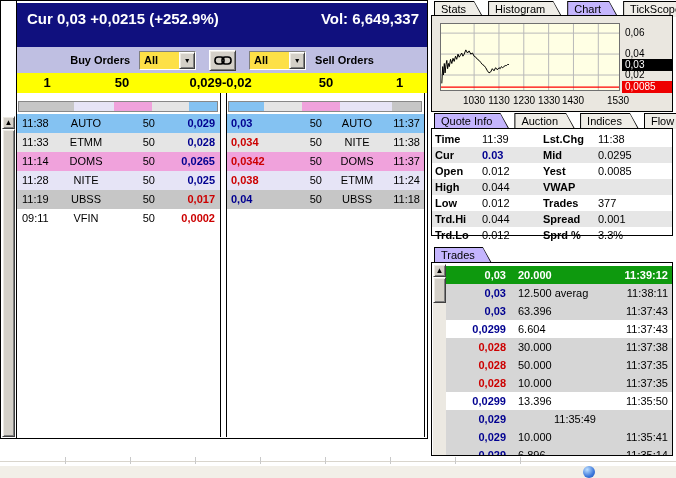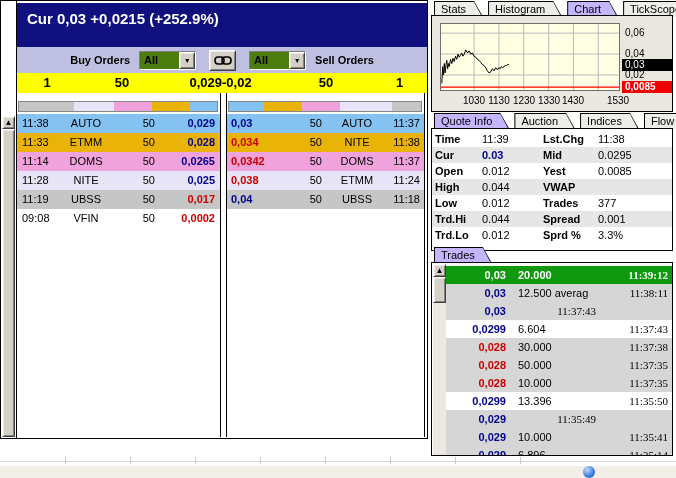--- a/index.html
+++ b/index.html
@@ -17,21 +17,21 @@
          padding:1px 1px 0 1px; cursor:default; }
   .tab-in { display:block; height:15px; line-height:15px; background:#efede7;
             clip-path:polygon(0 0, calc(100% - 8px) 0, 100% 100%, 0 100%);
             padding:0 16px 0 6px; font-size:11px; white-space:nowrap; }
   .tab.active .tab-in { background:#c4b5fd; font-weight:normal; }
 
   
   .raised { background:#d4d0c8; border:1px solid;
             border-color:#ffffff #404040 #404040 #ffffff;
             box-shadow: inset 1px 1px 0 #ece9e2, inset -1px -1px 0 #808080; }
-  .sunken { background:#4d7c0f; border:1px solid; border-color:#808080 #ffffff #ffffff #808080; }
+  .sunken { background:#fde047; border:1px solid; border-color:#808080 #ffffff #ffffff #808080; }
 
   .sb { position:absolute; width:13px; background:#ece9e2; }
   .sb-btn { width:13px; height:13px; font-size:8px; line-height:11px; text-align:center; color:#000; }
   .sb-thumb { width:13px; }
 
   
   #left-panel { left:0; top:17; width:428px; height:439px; border:1px solid #000; background:#fff; }
   #gutter { left:0; top:0; width:16px; height:437px; border-right:1px solid #000; background:#fff; }
   #navy-header { left:16px; top:2px; width:410px; height:44px; background:#10107e; color:#fff;
                  display:flex; justify-content:space-between; padding:7px 8px 0 10px;
@@ -64,53 +64,53 @@
   .br .c { overflow:hidden; white-space:nowrap; }
   .c.t  { padding-left:5px; }
   .c.mm { text-align:center; }
   .c.sz { text-align:right; padding-right:10px; }
   .c.pr { text-align:right; padding-right:5px; font-weight:bold; }
   .c.prl{ text-align:left; padding-left:4px; font-weight:bold; }
   .c.tr { text-align:right; padding-right:4px; }
   .up   { color:#000090; }
   .down { color:#cc0000; }
   .lv-blue     { background:#84c2f2; }
-  .lv-cyan     { background:#eab308; }
+  .lv-cyan     { background:#e5e5e5; }
   .lv-pink     { background:#f0a2dc; }
   .lv-lavender { background:#e6e4f6; }
   .lv-gray     { background:#c6c6c6; }
   .lv-white    { background:#ffffff; }
 
   
   #chart-panel { left:431px; top:15px; width:242px; height:97px; border:1px solid #000; background:#eae7e0; }
   #plot { position:absolute; left:8px; top:7px; width:180px; height:68px;
           background:#ffffe4; border:1px solid #707070; }
   .ylab { position:absolute; left:190px; width:50px; height:12px; font-size:10px; line-height:12px; padding-left:3px; }
   .ylab.current { background:#000; color:#fff; }
   .ylab.prev    { background:#ee0000; color:#fff; }
   .xlab { position:absolute; width:28px; text-align:center; font-size:10px; top:79px; }
 
   
-  #quote-panel { left:431px; top:128px; width:242px; height:123px; border:1px solid #000; background:#fff; }
+  #quote-panel { left:431px; top:128px; width:242px; height:108px; border:1px solid #000; background:#fff; }
   .qrow { display:grid; grid-template-columns:50px 58px 58px 1fr; height:16px; line-height:16px; font-size:11px; }
   .qrow.alt { background:#e6e6e6; }
   .ql { font-weight:bold; padding-left:3px; white-space:nowrap; }
   .qv { text-align:left; padding-right:4px; }
   .qv.em { font-weight:bold; color:#000090; }
 
   
   #trades-panel { left:431px; top:262px; width:242px; height:194px; border:1px solid #000; background:#fff; overflow:hidden; }
   #trades-rows { position:absolute; left:14px; top:3px; width:226px; }
   .tr-row { display:grid; grid-template-columns:66px 88px 1fr; height:18px; line-height:18px; font-size:11px; background:#d6d6d6; }
   .tr-row.lite { background:#ffffff; }
   .tr-row.last { background:#0e990e; color:#fff; font-weight:bold; }
   .tr-row.last .price { color:#fff; }
   .tp { text-align:right; padding-right:6px; font-weight:bold; }
   .tq { padding-left:6px; overflow:hidden; white-space:nowrap; }
-  .tt { text-align:right; padding-right:4px;font-family:Liberation Serif, serif; }
+  .tt { text-align:right; padding-right:4px; }
 
   
   #bottom-line { left:0; top:461px; width:676px; height:1px; background:#d9d5cd; }
   #taskbar { left:0; top:465px; width:676px; height:13px; background:#f2efe8; border-top:1px solid #ffffff; }
   .tb-sep { position:absolute; top:457px; width:1px; height:7px; background:#c9c9c9; }
   #tb-icon { left:583px; top:466px; width:12px; height:12px; border-radius:50%;
              background:radial-gradient(circle at 35% 30%, #bfe0ff, #3c78dc 60%, #1e50b4); }
 </style>
 </head>
 <body>
@@ -127,20 +127,21 @@
 <div id="left-panel" class="abs">
   <div id="gutter" class="abs">
     <div class="sb" style="left:1px; top:115px; height:321px;">
       <div class="sb-btn raised">▲</div>
       <div class="sb-thumb raised" style="height:308px;"></div>
     </div>
   </div>
 
   <div id="navy-header" class="abs">
     <span>Cur 0,03 +0,0215 (+252.9%)</span>
+    <span>Vol: 6,649,337</span>
   </div>
 
   <div id="filter-row" class="abs">
     <span class="flt-label">Buy Orders</span>
     <span class="dd sunken">
       <span class="dd-val">All</span>
       <span class="dd-arrow raised">▼</span>
     </span>
     <span id="link-btn" class="raised">
       <svg width="18" height="11" viewBox="0 0 18 11">
@@ -197,21 +198,21 @@
           <span class="c sz">50</span>
           <span class="c pr up">0,025</span>
         </div>
         <div class="br lv-gray">
           <span class="c t">11:19</span>
           <span class="c mm">UBSS</span>
           <span class="c sz">50</span>
           <span class="c pr down">0,017</span>
         </div>
         <div class="br lv-white">
-          <span class="c t">09:08</span>
+          <span class="c t">09:11</span>
           <span class="c mm">VFIN</span>
           <span class="c sz">50</span>
           <span class="c pr down">0,0002</span>
         </div>
       </div>
   </div>
   <div id="book-right" class="book-col">
     <div class="depth-bar" id="depth-right">
         <span class="seg lv-blue" style="width: 18%;"></span>
         <span class="seg lv-cyan" style="width: 20%;"></span>
@@ -282,21 +283,21 @@
         <line x1="0" y1="9.114285714285714" x2="178" y2="9.114285714285714" stroke="#b9b9b9" stroke-width="1"></line>
         <line x1="0" y1="63.06666666666666" x2="178" y2="63.06666666666666" stroke="#ff0000" stroke-width="1.3"></line>
         <polyline points="0.8,59.4 1.7,42.6 2.5,51.0 3.3,39.5 4.1,48.9 5.0,40.5 5.8,36.4 6.6,44.7 7.5,39.5 8.3,42.6 9.5,35.3 10.8,39.5 12.0,34.3 13.2,37.4 14.5,32.2 15.7,35.3 17.0,30.1 18.2,33.2 19.5,31.1 20.7,29.0 21.9,32.2 23.2,30.1 24.8,25.9 26.5,29.0 28.1,26.9 29.8,30.1 31.5,29.0 33.1,32.2 34.8,33.2 36.4,35.3 38.1,36.4 39.7,38.4 41.4,40.5 43.1,41.6 44.7,43.7 46.4,46.8 48.0,48.9 49.7,47.9 51.3,44.7 53.0,46.8 54.6,43.7 56.3,45.8 58.0,43.7 59.2,44.7 60.4,42.6 61.7,43.7 62.9,42.6 64.2,41.6 65.4,41.6 66.6,40.5 67.9,40.5" fill="none" stroke="#000000" stroke-width="1"></polyline>
       </svg>
   </div>
   <div id="chart-ylabels">
       <div class="ylab plain" style="top: 11px;">0,06</div>
       <div class="ylab plain" style="top: 32px;">0,04</div>
       <div class="ylab current" style="top: 43px;">0,03</div>
       <div class="ylab plain" style="top: 53px;">0,02</div>
-      <div class="ylab prev" style="top: 65px; font-weight: bold;">0,0085</div>
+      <div class="ylab prev" style="top: 65px;">0,0085</div>
     </div>
   <div id="chart-xlabels">
       <div class="xlab" style="left: 28px;">1030</div>
       <div class="xlab" style="left: 53px;">1130</div>
       <div class="xlab" style="left: 78px;">1230</div>
       <div class="xlab" style="left: 103px;">1330</div>
       <div class="xlab" style="left: 127px;">1430</div>
       <div class="xlab" style="left: 152px; margin-left: 20px;">1530</div>
     </div>
 </div>
@@ -378,20 +379,21 @@
         <span class="c tq">20.000</span>
         <span class="c tt">11:39:12</span>
       </div>
       <div class="tr-row">
         <span class="c tp price up">0,03</span>
         <span class="c tq">12.500 averag</span>
         <span class="c tt">11:38:11</span>
       </div>
       <div class="tr-row">
         <span class="c tp price up">0,03</span>
+        <span class="c tq">63.396</span>
         <span class="c tt">11:37:43</span>
       </div>
       <div class="tr-row lite">
         <span class="c tp price up">0,0299</span>
         <span class="c tq">6.604</span>
         <span class="c tt">11:37:43</span>
       </div>
       <div class="tr-row">
         <span class="c tp price down">0,028</span>
         <span class="c tq">30.000</span>

